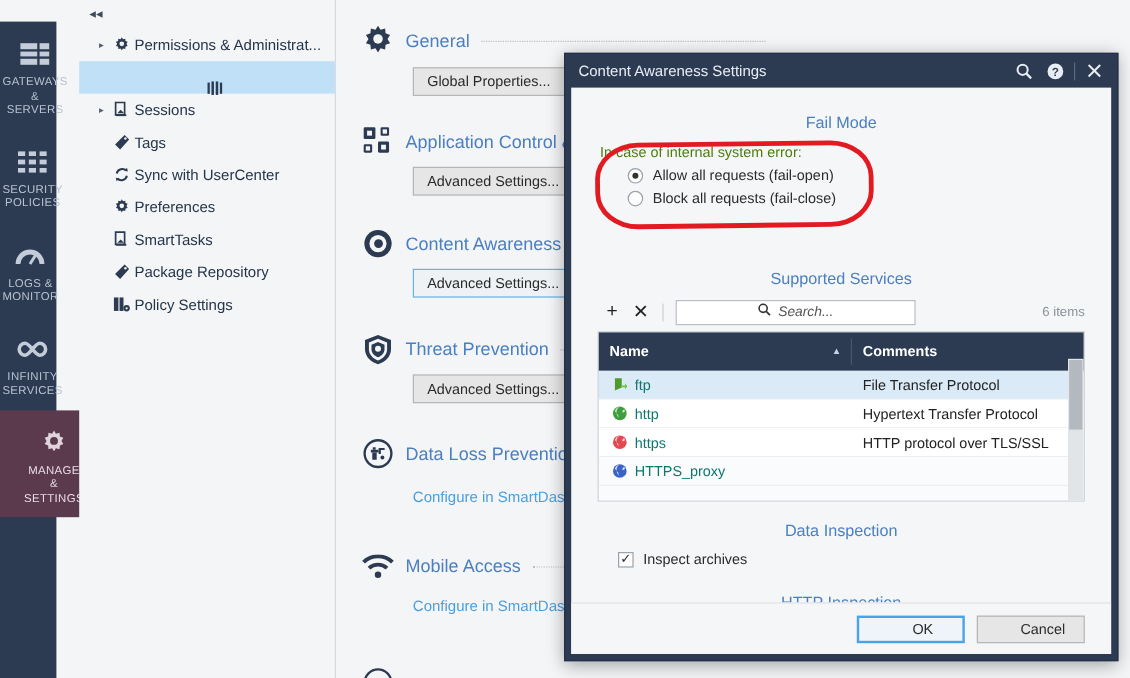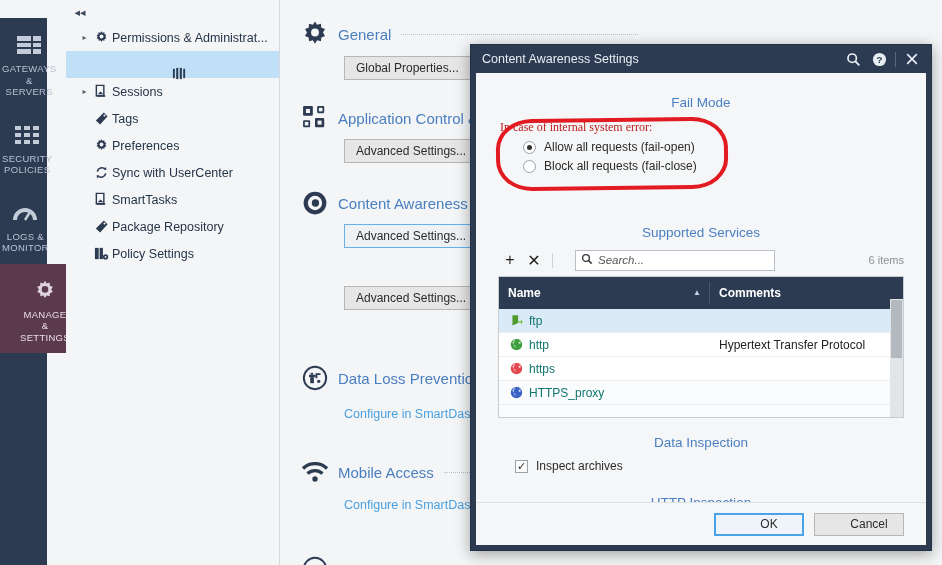--- a/index.html
+++ b/index.html
@@ -99,21 +99,21 @@
   .dlg-body {
     position: absolute; left: 5px; top: 28px; right: 5px; bottom: 5px;
     background: #f5f6f7; overflow: hidden;
   }
 
   .sect { position: absolute; left: 22px; right: 22px; }
   .sect-head { display: flex; align-items: center; flex-direction: column; }
   .sect-title { font-size: 13.5px; color: #4a7fc1; white-space: nowrap; }
   .sect-dots { flex: 1; margin-left: 10px; height: 1px; border-bottom: 1px dotted #b9bfc6; }
 
-  .fail-label { font-size: 12px; color: #b91c1c; margin-top: 9px; margin-left: 2px; font-family: Liberation Serif, serif; }
+  .fail-label { font-size: 12px; color: #4d7c0f; margin-top: 9px; margin-left: 2px; }
   .radio-row { display: flex; align-items: center; margin-top: 5px; margin-left: 25px; cursor: pointer; }
   .radio {
     width: 13px; height: 13px; border-radius: 50%;
     border: 1px solid #9aa2ab; background: #fdfdfd;
     display: flex; align-items: center; justify-content: center;
     flex: 0 0 13px;
   }
   .radio.on::after { content: ""; width: 5px; height: 5px; border-radius: 50%; background: #333; }
   .radio-lbl { font-size: 12px; color: #2b2b2b; margin-left: 8px; white-space: nowrap; }
 
@@ -127,21 +127,21 @@
 
   
   .tbar { display: flex; align-items: center; margin-top: 8px; }
   .tbtn {
     width: 24px; height: 22px; display: flex; align-items: center; justify-content: center;
     cursor: pointer; color: #1f1f1f; font-size: 16px;
   }
   .tbar-sep { width: 1px; height: 15px; background: #ccd1d6; margin: 0 6px; }
   .searchbox {
     flex: 0 0 200px; height: 21px; background: #fff; border: 1px solid #b9bfc6;
-    display: flex; align-items: center; padding: 0 5px; margin-left: 16px;
+    display: flex; align-items: center; padding: 0 5px; margin-left: 4px; justify-content: center;
   }
   .search-ph { font-size: 11.5px; color: #555; font-style: italic; margin-left: 5px; }
   .item-count { margin-left: auto; font-size: 11px; color: #8b9199; white-space: nowrap; }
 
   
   .tbl { margin-top: 5px; border: 1px solid #c6ccd2; background: #fff; position: relative; }
   .tbl-head { display: flex; background: #2c3a52; height: 32px; align-items: center; }
   .th {
     color: #fff; font-size: 12px; font-weight: bold; padding-left: 9px;
     height: 22px; line-height: 22px; display: flex; align-items: center;
@@ -232,20 +232,29 @@
       <span class="rail-ico">
         <svg width="26" height="16" viewBox="0 0 26 16">
           <path d="M3 15 A10 10 0 0 1 23 15" fill="none" stroke="#c3ccd8" stroke-width="4"></path>
           <line x1="13" y1="15" x2="18" y2="7" stroke="#c3ccd8" stroke-width="2.5"></line>
         </svg>
       </span>
       <span class="rail-lbl">LOGS &amp;
 MONITOR</span>
     </div>
 
+    <div class="rail-item">
+      <span class="rail-ico">
+        <svg width="28" height="16" viewBox="0 0 28 16">
+          <path d="M8 3 A5 5 0 1 0 8 13 C12 13 16 3 20 3 A5 5 0 1 1 20 13 C16 13 12 3 8 3Z" fill="none" stroke="#c3ccd8" stroke-width="3"></path>
+        </svg>
+      </span>
+      <span class="rail-lbl">INFINITY
+SERVICES</span>
+    </div>
 
     <div class="rail-item active">
       <span class="rail-ico">
         <svg width="24" height="24" viewBox="0 0 24 24">
           <path fill="#e0d4dc" d="M12 1.8l1.6 2.6 3-.8.3 3.1 2.9 1.1-1.6 2.7 1.6 2.6-2.9 1.1-.3 3.1-3-.8L12 19.1l-1.6-2.6-3 .8-.3-3.1-2.9-1.1 1.6-2.6-1.6-2.7 2.9-1.1.3-3.1 3 .8z"></path>
           <circle cx="12" cy="10.4" r="3.3" fill="#5c3a4d"></circle>
         </svg>
       </span>
       <span class="rail-lbl">MANAGE &amp;
 SETTINGS</span>
@@ -303,39 +312,39 @@
             <path fill="#2c3a52" d="M10.5 1.5 L14.5 5.5 L6.5 14.5 L2 10z"></path>
             <circle cx="11.2" cy="4.8" r="1.1" fill="#f4f5f6"></circle>
           </svg>
         </span>
         <span class="tree-lbl">Tags</span>
       </div>
 
       <div class="tree-row">
         <span class="tree-arrow empty">▸</span>
         <span class="tree-ico">
-          <svg width="15" height="15" viewBox="0 0 24 24">
-              <path fill="#2c3a52" d="M12 1.8l1.6 2.6 3-.8.3 3.1 2.9 1.1-1.6 2.7 1.6 2.6-2.9 1.1-.3 3.1-3-.8L12 19.1l-1.6-2.6-3 .8-.3-3.1-2.9-1.1 1.6-2.6-1.6-2.7 2.9-1.1.3-3.1 3 .8z"></path>
-              <circle cx="12" cy="10.4" r="3.1" fill="#f4f5f6"></circle>
-            </svg>
-        </span>
-        <span class="tree-lbl">Preferences</span>
-      </div>
-
-      <div class="tree-row">
-        <span class="tree-arrow empty">▸</span>
-        <span class="tree-ico">
           <svg width="15" height="15" viewBox="0 0 16 16">
             <path fill="none" stroke="#2c3a52" stroke-width="1.8" d="M12 4.5A5 5 0 0 0 3.5 7"></path>
             <path fill="none" stroke="#2c3a52" stroke-width="1.8" d="M4 11.5A5 5 0 0 0 12.5 9"></path>
             <path fill="#2c3a52" d="M12.6 2l.8 3.2-3.2-.6z"></path>
               <path fill="#2c3a52" d="M3.4 14l-.8-3.2 3.2.6z"></path>
           </svg>
         </span>
         <span class="tree-lbl">Sync with UserCenter</span>
+      </div>
+
+      <div class="tree-row">
+        <span class="tree-arrow empty">▸</span>
+        <span class="tree-ico">
+          <svg width="15" height="15" viewBox="0 0 24 24">
+              <path fill="#2c3a52" d="M12 1.8l1.6 2.6 3-.8.3 3.1 2.9 1.1-1.6 2.7 1.6 2.6-2.9 1.1-.3 3.1-3-.8L12 19.1l-1.6-2.6-3 .8-.3-3.1-2.9-1.1 1.6-2.6-1.6-2.7 2.9-1.1.3-3.1 3 .8z"></path>
+              <circle cx="12" cy="10.4" r="3.1" fill="#f4f5f6"></circle>
+            </svg>
+        </span>
+        <span class="tree-lbl">Preferences</span>
       </div>
 
       <div class="tree-row">
         <span class="tree-arrow empty">▸</span>
         <span class="tree-ico">
           <svg width="15" height="15" viewBox="0 0 16 16">
             <path fill="none" stroke="#2c3a52" stroke-width="1.5" d="M2.5 1.5h8v11h-8z"></path>
             <path fill="#2c3a52" d="M4 11l3-3 3 3z"></path>
               <rect x="3" y="12" width="9" height="1.6" fill="#2c3a52"></rect>
           </svg>
@@ -424,20 +433,32 @@
           </svg>
         </span>
         <span class="blade-title">Content Awareness</span>
       </div>
       <div class="blade-actions">
         <button class="btn-std focus">Advanced Settings...</button>
       </div>
     </div>
 
     <div class="blade" style="top:278px; width:230px;">
+      <div class="blade-head">
+        <span class="blade-ico">
+          <svg width="26" height="26" viewBox="0 0 24 24">
+            <path fill="#2c3a52" d="M12 1 L22 5 V12 C22 18 17 22 12 23.5 C7 22 2 18 2 12 V5z"></path>
+            <path fill="#f4f5f6" d="M12 4 L19 6.8 V12 C19 16.3 15.6 19.4 12 20.6 C8.4 19.4 5 16.3 5 12 V6.8z"></path>
+            <path fill="#2c3a52" d="M12 6.5 L17 8.5 V12 C17 15 14.6 17.3 12 18.2 C9.4 17.3 7 15 7 12 V8.5z"></path>
+            <circle cx="12" cy="11.6" r="2.3" fill="#f4f5f6"></circle>
+          </svg>
+        </span>
+        <span class="blade-title">Threat Prevention</span>
+        <span class="blade-dots"></span>
+      </div>
       <div class="blade-actions">
         <button class="btn-std">Advanced Settings...</button>
       </div>
     </div>
 
     <div class="blade" style="top:365px; width:250px;">
       <div class="blade-head">
         <span class="blade-ico">
           <svg width="26" height="26" viewBox="0 0 24 24">
             <circle cx="12" cy="12" r="10.3" fill="none" stroke="#2c3a52" stroke-width="1.8"></circle>
@@ -557,20 +578,21 @@
           <div class="tr sel">
             <div class="td-name">
               <span class="td-ico">
                 <svg width="13" height="13" viewBox="0 0 16 16">
                   <path fill="#4e9a2a" d="M3 1.5 L10 1.5 L10 11 L3 14z"></path>
                   <path fill="#6cc23f" d="M9 9 l4.5 0 l0 -2.4 l2.2 3.2 l-2.2 3.2 l0 -2.4 l-4.5 0z"></path>
                 </svg>
               </span>
               <span class="td-txt">ftp</span>
             </div>
+            <div class="td-comment">File Transfer Protocol</div>
           </div>
 
           <div class="tr alt">
             <div class="td-name">
               <span class="td-ico">
                 <svg width="13" height="13" viewBox="0 0 16 16">
                   <circle cx="8" cy="8" r="7" fill="#3f9f3f"></circle>
                   <path fill="#cdeccd" d="M8 1 A7 7 0 0 0 3 6 C5 7 4 9 6 9 C7 10 6 12 8 13 A7 7 0 0 1 8 1z"></path>
                   <path fill="#cdeccd" d="M12.5 4 C11 4.5 10 6 11 7 C12.5 7.5 13.5 6 13 4.5z"></path>
                 </svg>
@@ -584,20 +606,21 @@
             <div class="td-name">
               <span class="td-ico">
                 <svg width="13" height="13" viewBox="0 0 16 16">
                   <circle cx="8" cy="8" r="7" fill="#e4474f"></circle>
                   <path fill="#fcdcdd" d="M8 1 A7 7 0 0 0 3 6 C5 7 4 9 6 9 C7 10 6 12 8 13 A7 7 0 0 1 8 1z"></path>
                   <path fill="#fcdcdd" d="M12.5 4 C11 4.5 10 6 11 7 C12.5 7.5 13.5 6 13 4.5z"></path>
                 </svg>
               </span>
               <span class="td-txt">https</span>
             </div>
+            <div class="td-comment">HTTP protocol over TLS/SSL</div>
           </div>
 
           <div class="tr">
             <div class="td-name">
               <span class="td-ico">
                 <svg width="13" height="13" viewBox="0 0 16 16">
                   <circle cx="8" cy="8" r="7" fill="#3a63c8"></circle>
                   <path fill="#d6e0f8" d="M8 1 A7 7 0 0 0 3 6 C5 7 4 9 6 9 C7 10 6 12 8 13 A7 7 0 0 1 8 1z"></path>
                   <path fill="#d6e0f8" d="M12.5 4 C11 4.5 10 6 11 7 C12.5 7.5 13.5 6 13 4.5z"></path>
                 </svg>

